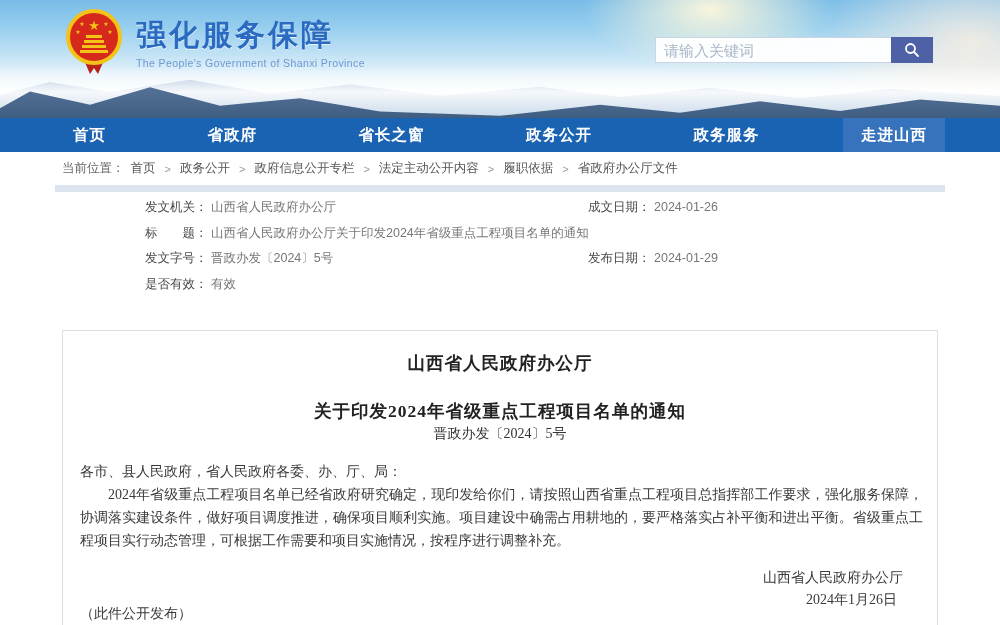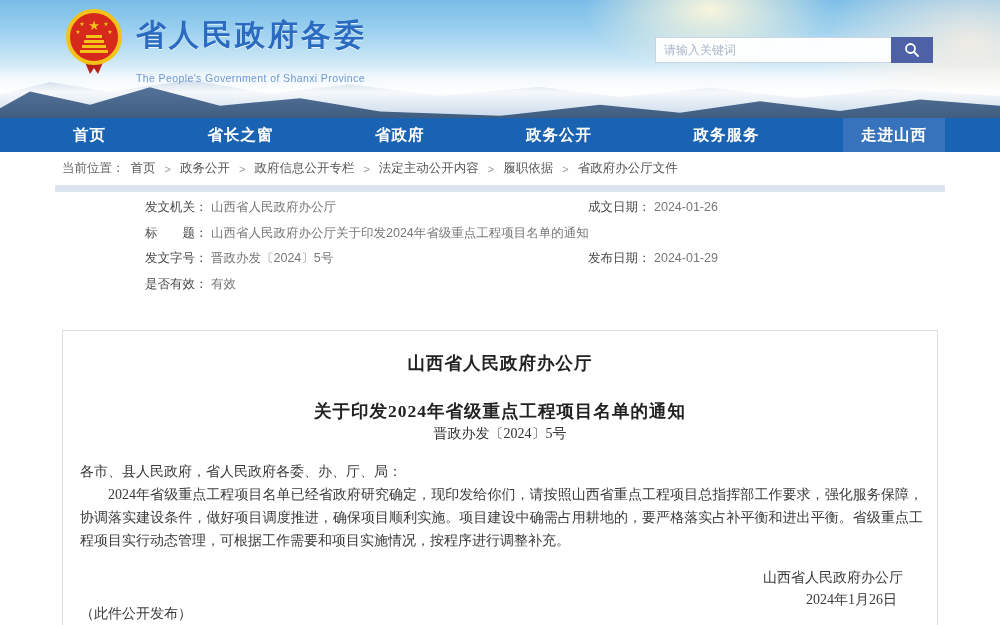--- a/index.html
+++ b/index.html
@@ -26,26 +26,26 @@
   }
   .mtn-near {
     position: absolute; left: 0; bottom: 0; width: 100%; height: 44px; background: linear-gradient(180deg,#4a6b96 0%, #2f5076 100%); opacity: .9;
     clip-path: polygon(0 78%, 3% 40%, 9% 70%, 15% 30%, 22% 72%, 30% 55%, 38% 85%, 50% 95%, 60% 70%, 68% 88%, 76% 62%, 84% 84%, 92% 58%, 100% 72%, 100% 100%, 0 100%);
   }
   .logo { position: absolute; left: 62px; top: 8px; display: flex; align-items: flex-start; cursor: pointer; }
   .logo svg { display: block; }
   .logo-text { margin-left: 10px; }
   .site-title { font-size: 30px; font-weight: bold; color: #2a6ac0; letter-spacing: 3px; line-height: 38px; margin-top: 8px;
                 text-shadow: 0 1px 0 rgba(255,255,255,.7); }
-  .site-subtitle { font-size: 10.5px; color: #6d98d2; letter-spacing: .4px; margin-top: 18px; }
+  .site-subtitle { font-size: 10.5px; color: #6d98d2; letter-spacing: .4px; margin-top: 3px; }
 
   .search { position: absolute; left: 655px; top: 37px; width: 278px; height: 26px; display: flex; }
   .search input {
     flex: 1; height: 26px; border: 1px solid #c9d4e4; border-right: none; background: rgba(255,255,255,.95);
-    font-size: 12px; padding: 12px 8px; color: #333; outline: none;
+    font-size: 15px; padding: 12px 8px; color: #333; outline: none;
   }
   .search input::placeholder { color: #aab6c8; }
   .search button {
     width: 42px; height: 26px; border: none; background: #4e61a7; cursor: pointer;
     display: flex; align-items: center; justify-content: center;
   }
 
   
   .nav {
     position: absolute; left: 0; top: 118px; width: 1000px; height: 34px; background: #1a62b2;
@@ -106,40 +106,40 @@
         <text x="20" y="18" font-size="6" fill="#f3c318" text-anchor="middle">★</text>
         <text x="44" y="18" font-size="6" fill="#f3c318" text-anchor="middle">★</text>
         <text x="16" y="26" font-size="6" fill="#f3c318" text-anchor="middle">★</text>
         <text x="48" y="26" font-size="6" fill="#f3c318" text-anchor="middle">★</text>
         <rect x="24" y="27" width="16" height="3" fill="#f3c318"></rect>
         <rect x="22" y="32" width="20" height="3" fill="#f3c318"></rect>
         <rect x="20" y="37" width="24" height="3" fill="#f3c318"></rect>
         <rect x="18" y="42" width="28" height="3" fill="#f3c318"></rect>
       </svg>
       <div class="logo-text">
-        <div class="site-title">省人民政府各委</div>
+        <div class="site-title">强化服务保障</div>
         <div class="site-subtitle">The People's Government of Shanxi Province</div>
       </div>
     </div>
 
     <div class="search">
       <input type="text" placeholder="请输入关键词" style="">
       <button>
         <svg width="16" height="16" viewBox="0 0 16 16">
           <circle cx="6.5" cy="6.5" r="4.5" fill="none" stroke="#ffffff" stroke-width="1.8"></circle>
           <line x1="10" y1="10" x2="14" y2="14" stroke="#ffffff" stroke-width="1.8" stroke-linecap="round"></line>
         </svg>
       </button>
     </div>
   </div>
 
   <div class="nav">
     <a class="nav-item">首页</a>
+    <a class="nav-item">省政府</a>
     <a class="nav-item">省长之窗</a>
-    <a class="nav-item">省政府</a>
     <a class="nav-item">政务公开</a>
     <a class="nav-item">政务服务</a>
     <a class="nav-item active">走进山西</a>
   </div>
 
   <div class="breadcrumb">
     <span class="loc">当前位置：</span>
     <a class="crumb">首页</a>
     <span class="sep">&gt;</span>
     <a class="crumb">政务公开</a>

